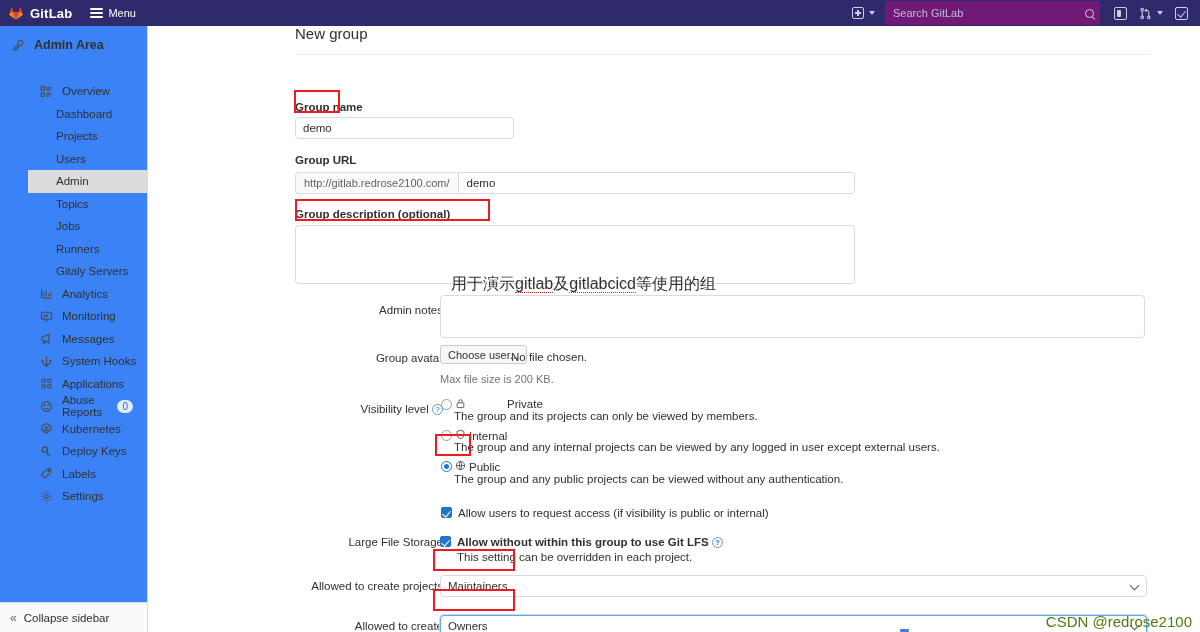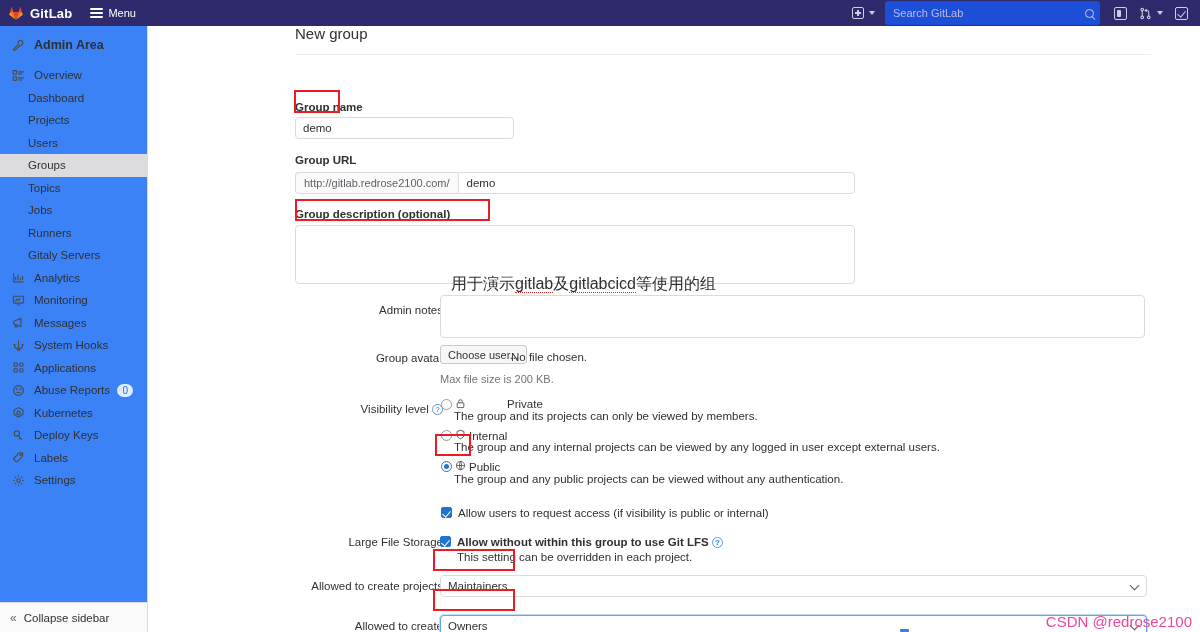--- a/index.html
+++ b/index.html
@@ -54,21 +54,21 @@
     content: ""; position: absolute; background: #cfcce3;
   }
   .tb-plus::before { left: 2px; right: 2px; top: 4.3px; height: 1.4px; }
   .tb-plus::after { top: 2px; bottom: 2px; left: 4.3px; width: 1.4px; }
   .caret {
     width: 0; height: 0; border-left: 3.2px solid transparent;
     border-right: 3.2px solid transparent; border-top: 4px solid #cfcce3;
     margin-left: 2px;
   }
   .search-wrap {
-    width: 215px; height: 19px; background: #1d4ed8;
+    width: 215px; height: 19px; background: #701a75;
     border-radius: 3px; display: flex; align-items: center;
     padding: 12px 6px; margin: 0 8px 0 4px; position: relative;
   }
   .search-wrap input {
     flex: 1; background: transparent; border: 0; outline: none;
     color: #fff; font-size: 11px; font-family: "Liberation Sans", sans-serif;
   }
   .search-wrap input::placeholder { color: #bfbbe0; }
   .mag {
     width: 9px; height: 9px; border: 1.3px solid #cfcce3;
@@ -101,21 +101,21 @@
     background: #3b82f6;
     border-right: 1px solid #dbdbdb;
     z-index: 20;
   }
   .sb-header {
     display: flex; align-items: center; gap: 8px;
     height: 30px; padding: 0 10px; margin-top: 4px;
   }
   .sb-header .ic { width: 16px; display: flex; justify-content: center; }
   .sb-header .lbl { font-size: 12.5px; font-weight: bold; color: #303030; }
-  .sb-list { margin-top: 4px; }
+  .sb-list { margin-top: 20px; padding-left: 28px; }
   .sb-item {
     display: flex; align-items: center; gap: 8px;
     height: 22.5px; padding: 0 10px;
     color: #303030; font-size: 11.5px;
     position: relative;
   }
   .sb-item .ic { width: 16px; display: flex; justify-content: center; flex: 0 0 16px; }
   .sb-item.sub { padding-left: 28px; }
   .sb-item.active { background: #dcdcde; font-weight: normal; }
   .sb-item .badge {
@@ -253,21 +253,21 @@
   }
 
   
   .anno {
     position: absolute; border: 2px solid #ed1c24;
     pointer-events: none; z-index: 12;
   }
 
   .watermark {
     position: absolute; right: 8px; bottom: 2px;
-    color: #ec4899; font-size: 15px;
+    color: #4d7c0f; font-size: 15px;
     font-family: "Liberation Sans", sans-serif;
     z-index: 15;
   }
 
   .cut-blue {
     position: absolute; left: 752px; bottom: 0;
     width: 9px; height: 3px; background: #3a82d7; border-radius: 1px;
   }
 </style>
 </head>
@@ -350,21 +350,21 @@
     <div class="sb-item sub">
       <span>Dashboard</span>
     </div>
     <div class="sb-item sub">
       <span>Projects</span>
     </div>
     <div class="sb-item sub">
       <span>Users</span>
     </div>
     <div class="sb-item sub active">
-      <span>Groups</span>
+      <span>Admin</span>
     </div>
     <div class="sb-item sub">
       <span>Topics</span>
     </div>
     <div class="sb-item sub">
       <span>Jobs</span>
     </div>
     <div class="sb-item sub">
       <span>Runners</span>
     </div>

